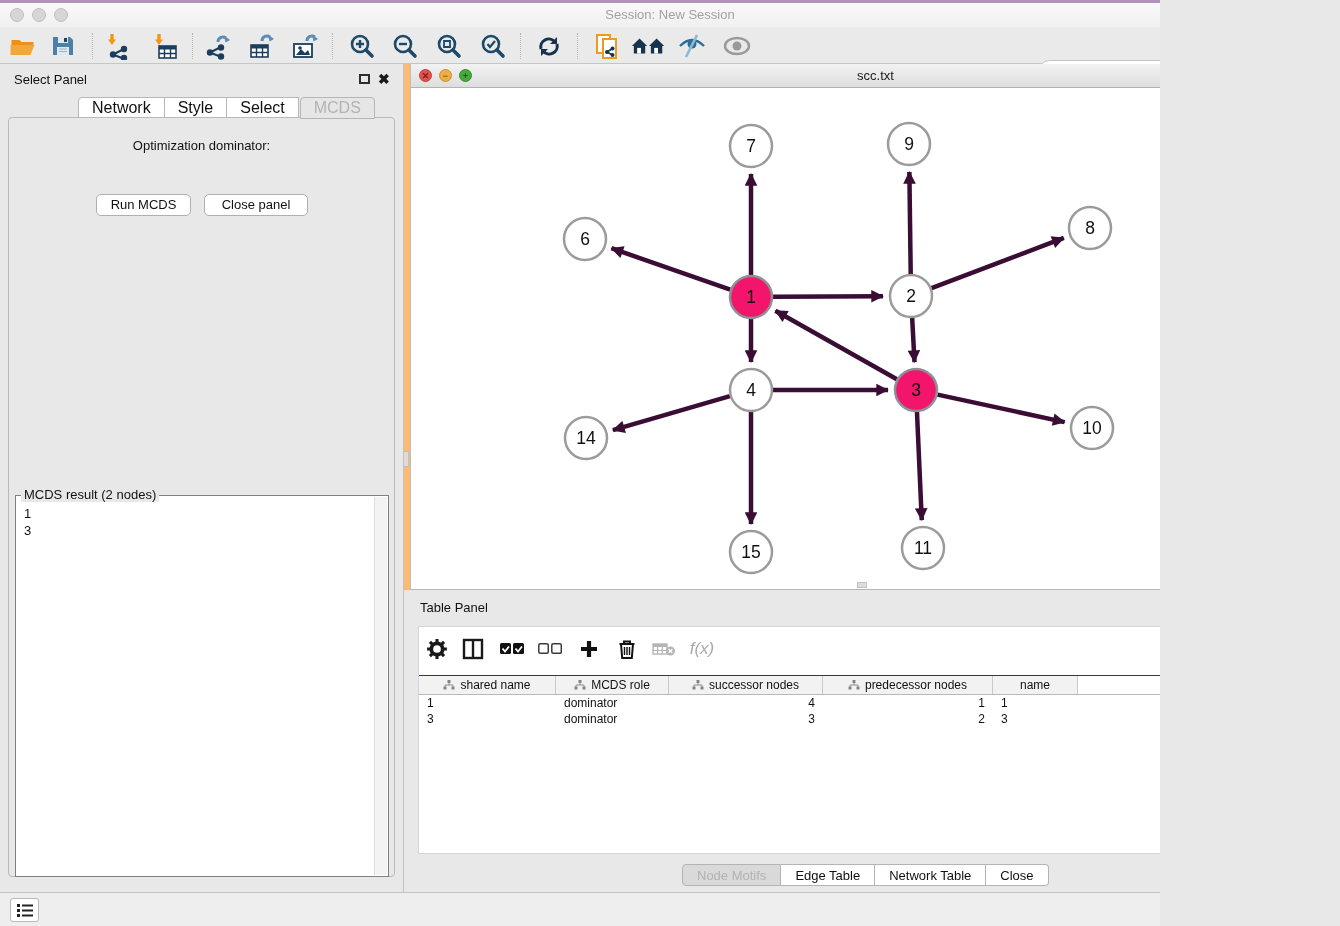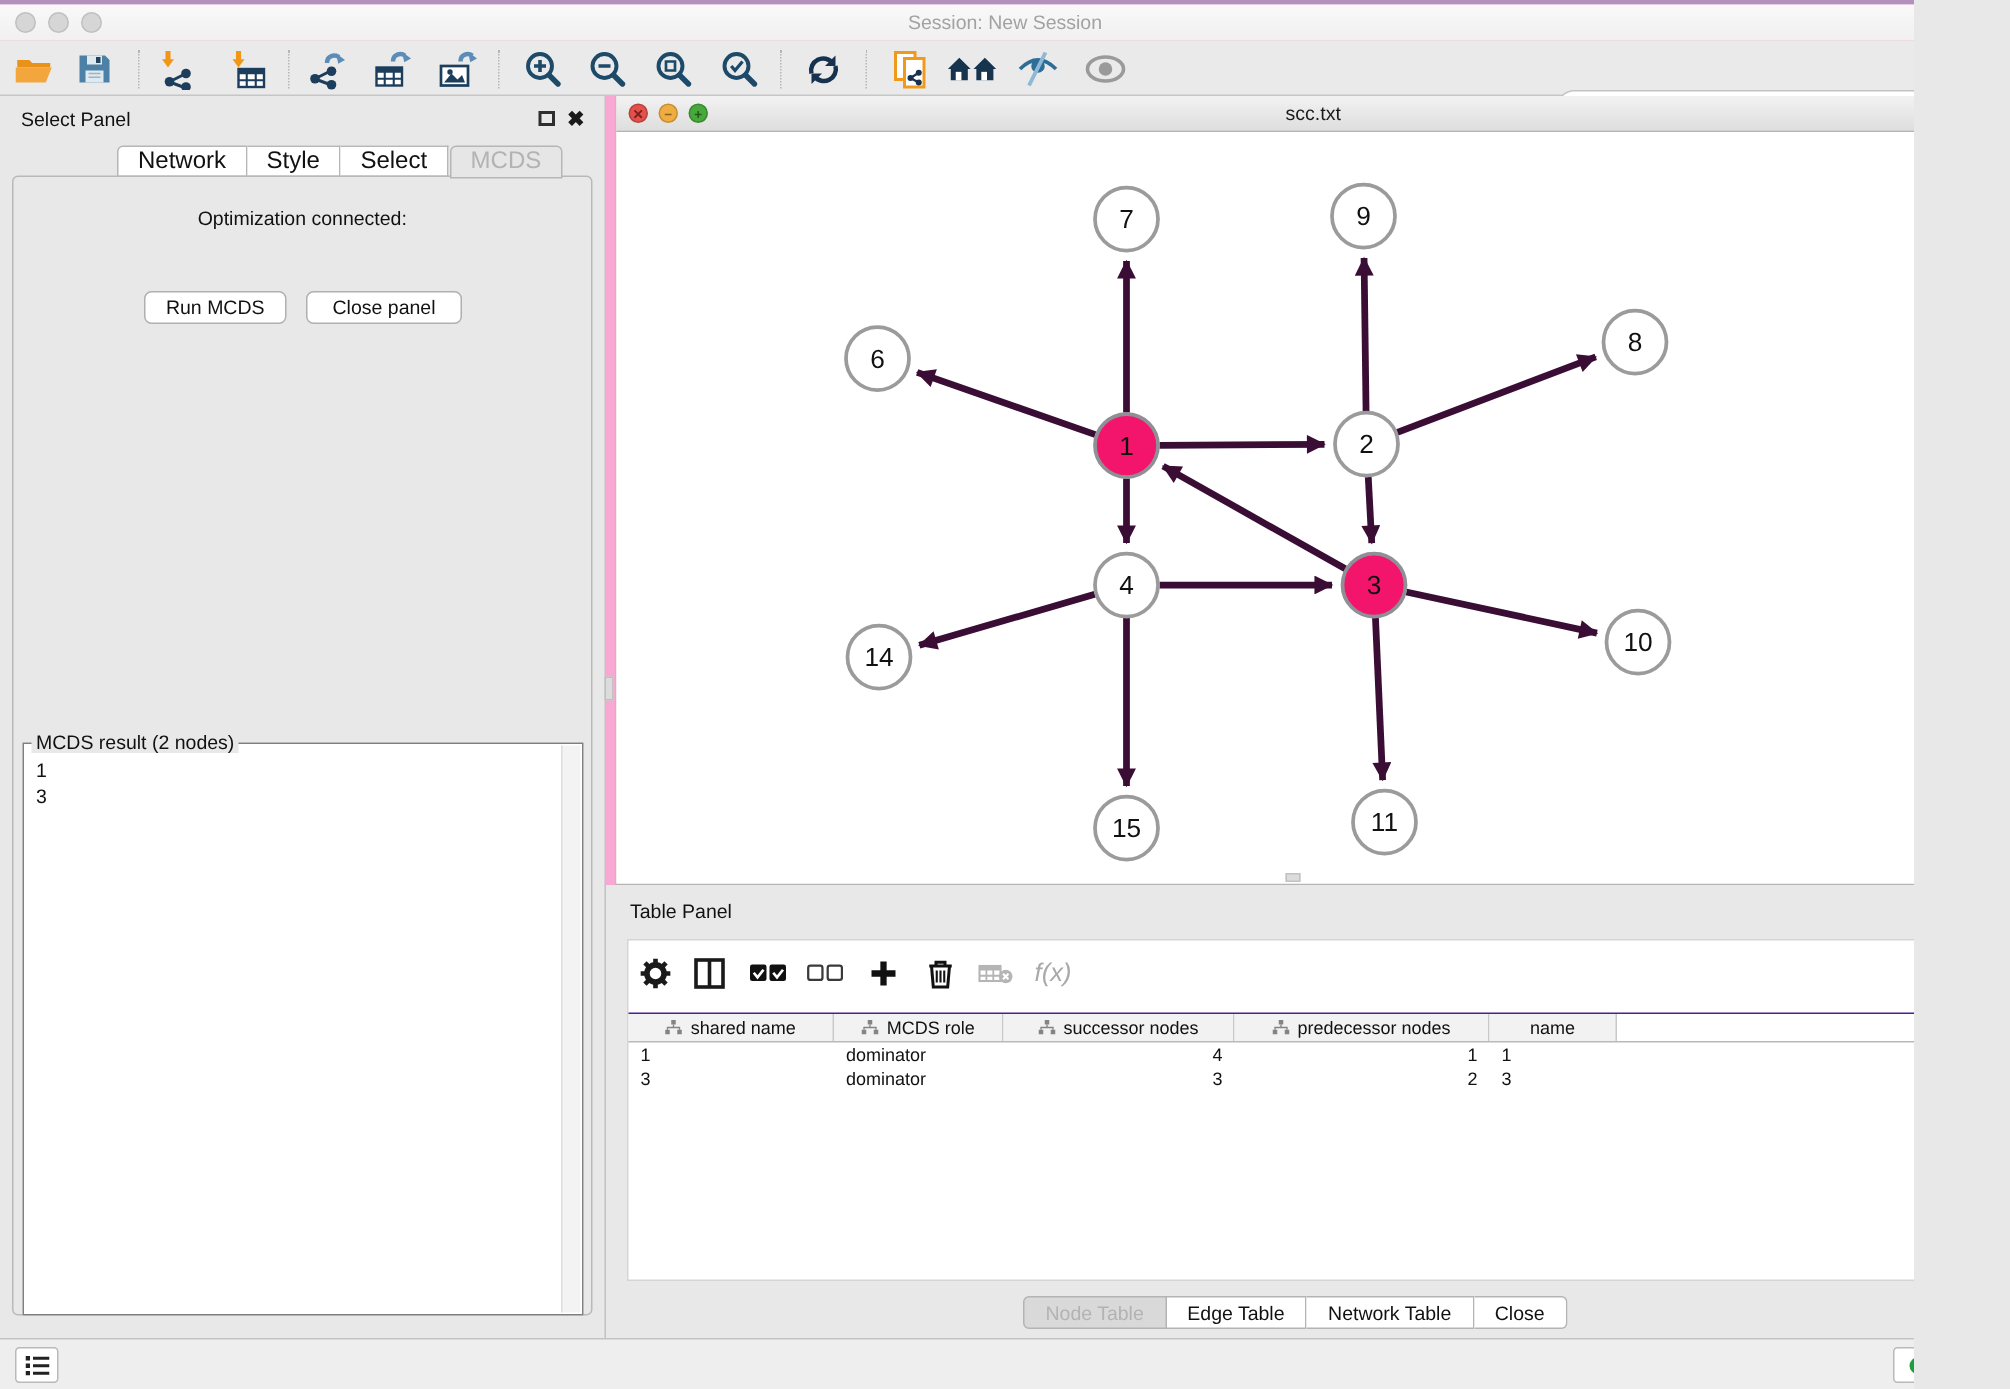--- a/index.html
+++ b/index.html
@@ -1,18 +1,18 @@
 <!DOCTYPE html>
 <html><head>
 <meta charset="utf-8">
 <style>
   * { margin:0; padding:0; box-sizing:border-box; }
   html,body { width:1340px; height:926px; }
   body { font-family:"Liberation Sans", sans-serif; color:#111; background:#e8e8e8; }
-  #window { position:relative; width:1276px; height:926px; background:#f9a8d4; overflow:hidden; }
+  #window { position:relative; width:1160px; height:926px; background:#fdba74; overflow:hidden; }
 
   
   #titlebar-accent { position:absolute; left:0; top:0; width:1340px; height:3px; background:#b291bd; }
   #titlebar { position:absolute; left:0; top:3px; width:1340px; height:24px;
               background:linear-gradient(#f9f9f9,#f0f0f0); }
   .traffic-inactive { position:absolute; top:5px; width:14px; height:14px; border-radius:50%;
               background:#d6d6d6; border:1px solid #c0c0c0; }
   #window-title { position:absolute; left:0; top:0; width:100%; height:24px; line-height:24px;
               text-align:center; font-size:13px; color:#a2a2a2; }
 
@@ -281,21 +281,21 @@
     <span class="panel-close" style="left:378px; top:9px">✖</span>
 
     <div id="control-tabs" class="tabbar">
         <div class="tab">Network</div>
         <div class="tab">Style</div>
         <div class="tab">Select</div>
         <div class="tab disabled-active">MCDS</div>
       </div>
 
     <div id="control-content">
-      <div id="opt-label">Optimization connected:</div>
+      <div id="opt-label">Optimization dominator:</div>
       <div class="push-btn" id="run-mcds-button">Run MCDS</div>
       <div class="push-btn" id="close-panel-button">Close panel</div>
 
       <div id="mcds-result">
         <span id="mcds-result-legend">MCDS result (2 nodes)</span>
         <div id="mcds-result-lines">
             <div>1</div>
             <div>3</div>
           </div>
         <div id="mcds-scrollbar"></div>
@@ -503,21 +503,21 @@
               <div class="td" style="width: 113px; text-align: left;">dominator</div>
               <div class="td" style="width: 154px; text-align: right;">3</div>
               <div class="td" style="width: 170px; text-align: right;">2</div>
               <div class="td" style="width: 85px; text-align: left;">3</div>
             </div>
           </div>
       </div>
     </div>
 
     <div id="table-tabs" class="tabbar">
-        <div class="btab selected">Node Table</div>
+        <div class="btab selected">Node Motifs</div>
         <div class="btab">Edge Table</div>
         <div class="btab">Network Table</div>
         <div class="btab">Close</div>
       </div>
   </div>
 
   <div id="status-bar">
     <div id="console-button">
       <svg width="16" height="13" viewBox="0 0 16 13">
         <rect x="0" y="0" width="3" height="3" fill="#222"></rect>

